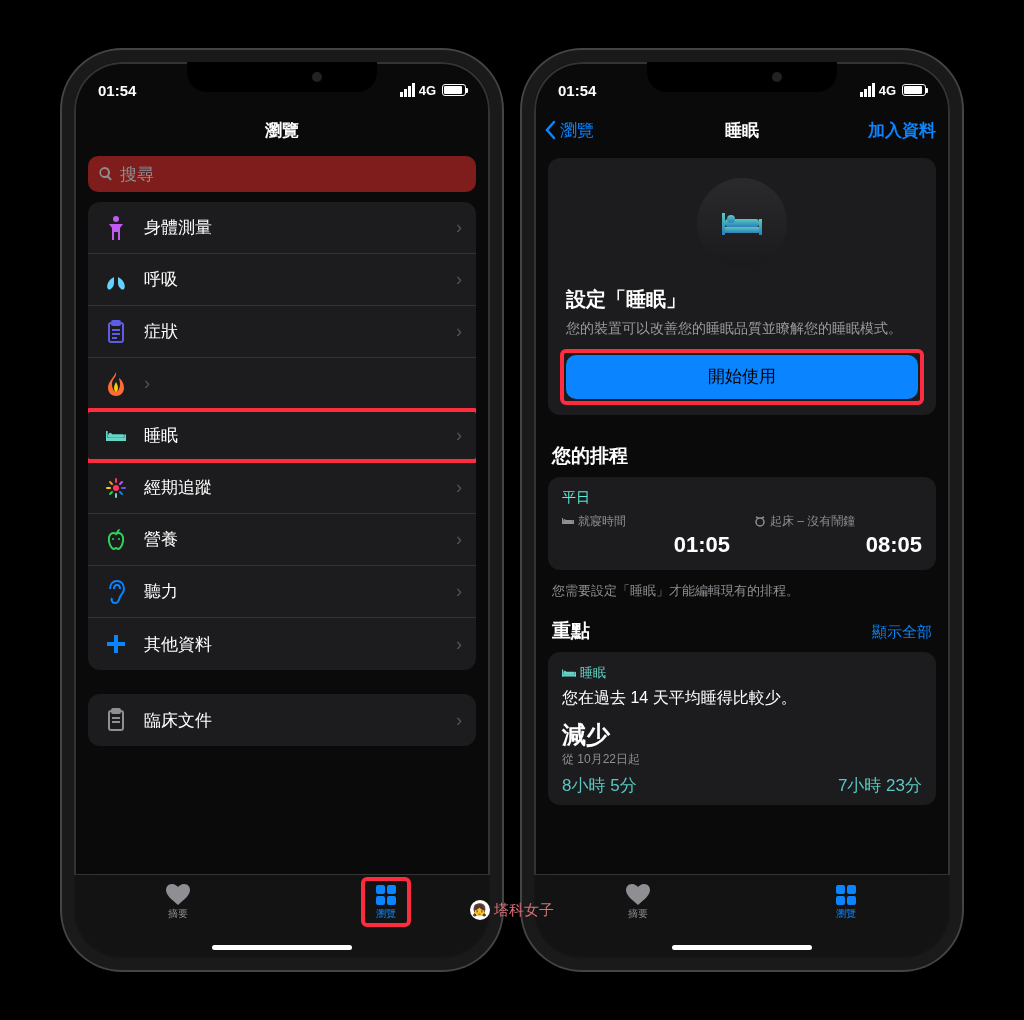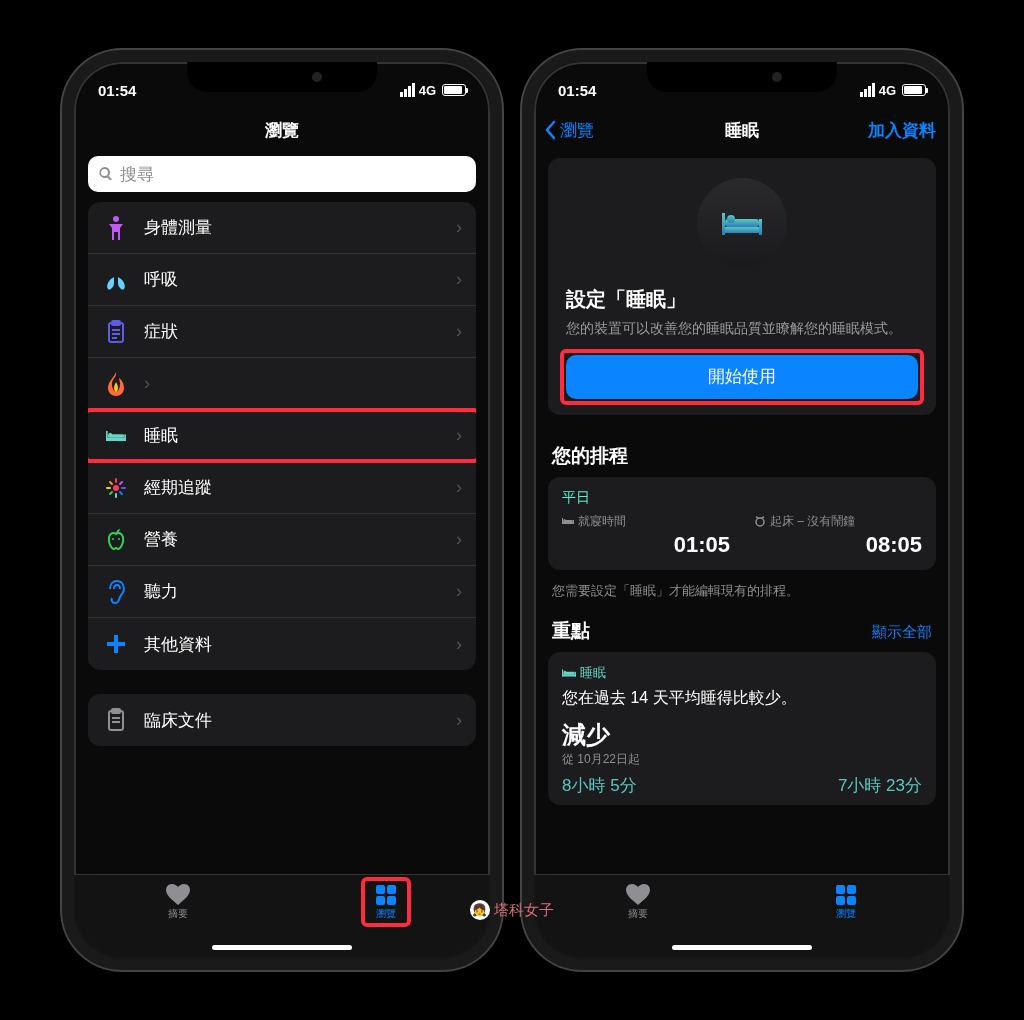--- a/index.html
+++ b/index.html
@@ -75,21 +75,21 @@
     position:absolute; left:10px; top:0; bottom:0;
     display:flex; align-items:center; color:#0a84ff; font-size:17px; font-weight:400;
   }
   .nav-back svg { width:12px; height:20px; margin-right:4px; }
   .nav-right {
     position:absolute; right:14px; top:0; bottom:0;
     display:flex; align-items:center; color:#0a84ff; font-size:17px;
   }
   .search {
     margin: 4px 14px 10px;
-    background:#ffffff;
+    background:#7f1d1d;
     border-radius:10px;
     height:36px;
     display:flex; align-items:center;
     padding:0 10px;
     color:#8e8e93; font-size:17px;
   }
   .search svg { width:16px; height:16px; margin-right:6px; fill:#8e8e93;}
   .content { flex:1; overflow:hidden; padding:0 14px; }
   .list { background:#1c1c1e; border-radius:12px; overflow:hidden; }
   .row {
@@ -116,21 +116,21 @@
   }
   .hero-icon-circle{
     width:90px;height:90px;border-radius:50%;
     background:linear-gradient(#2a2a2c,#1a1a1c);
     display:flex;align-items:center;justify-content:center;
     margin:0 auto 18px;
   }
   .hero-title{font-size:20px;font-weight:700;text-align:left;margin-bottom:6px;}
   .hero-sub{font-size:14px;color:#9a9a9e;text-align:left;line-height:1.4;margin-bottom:16px;}
   .cta{
-    background:#0a84ff;color:#ffffff;border:none;border-radius:10px;
+    background:#0a84ff;color:#000000;border:none;border-radius:10px;
     height:44px;width:100%;font-size:17px;font-weight:500;
     position:relative;
   }
   .cta-wrap{position:relative;}
   .section-title{font-size:19px;font-weight:700;margin:14px 18px 8px;}
   .schedule-card{
     background:#1c1c1e;border-radius:12px;margin:0 14px;
     padding:12px 14px; display:flex;flex-direction:column;
   }
   .schedule-day{font-size:14px;color:#5eead4;margin-bottom:6px;}

